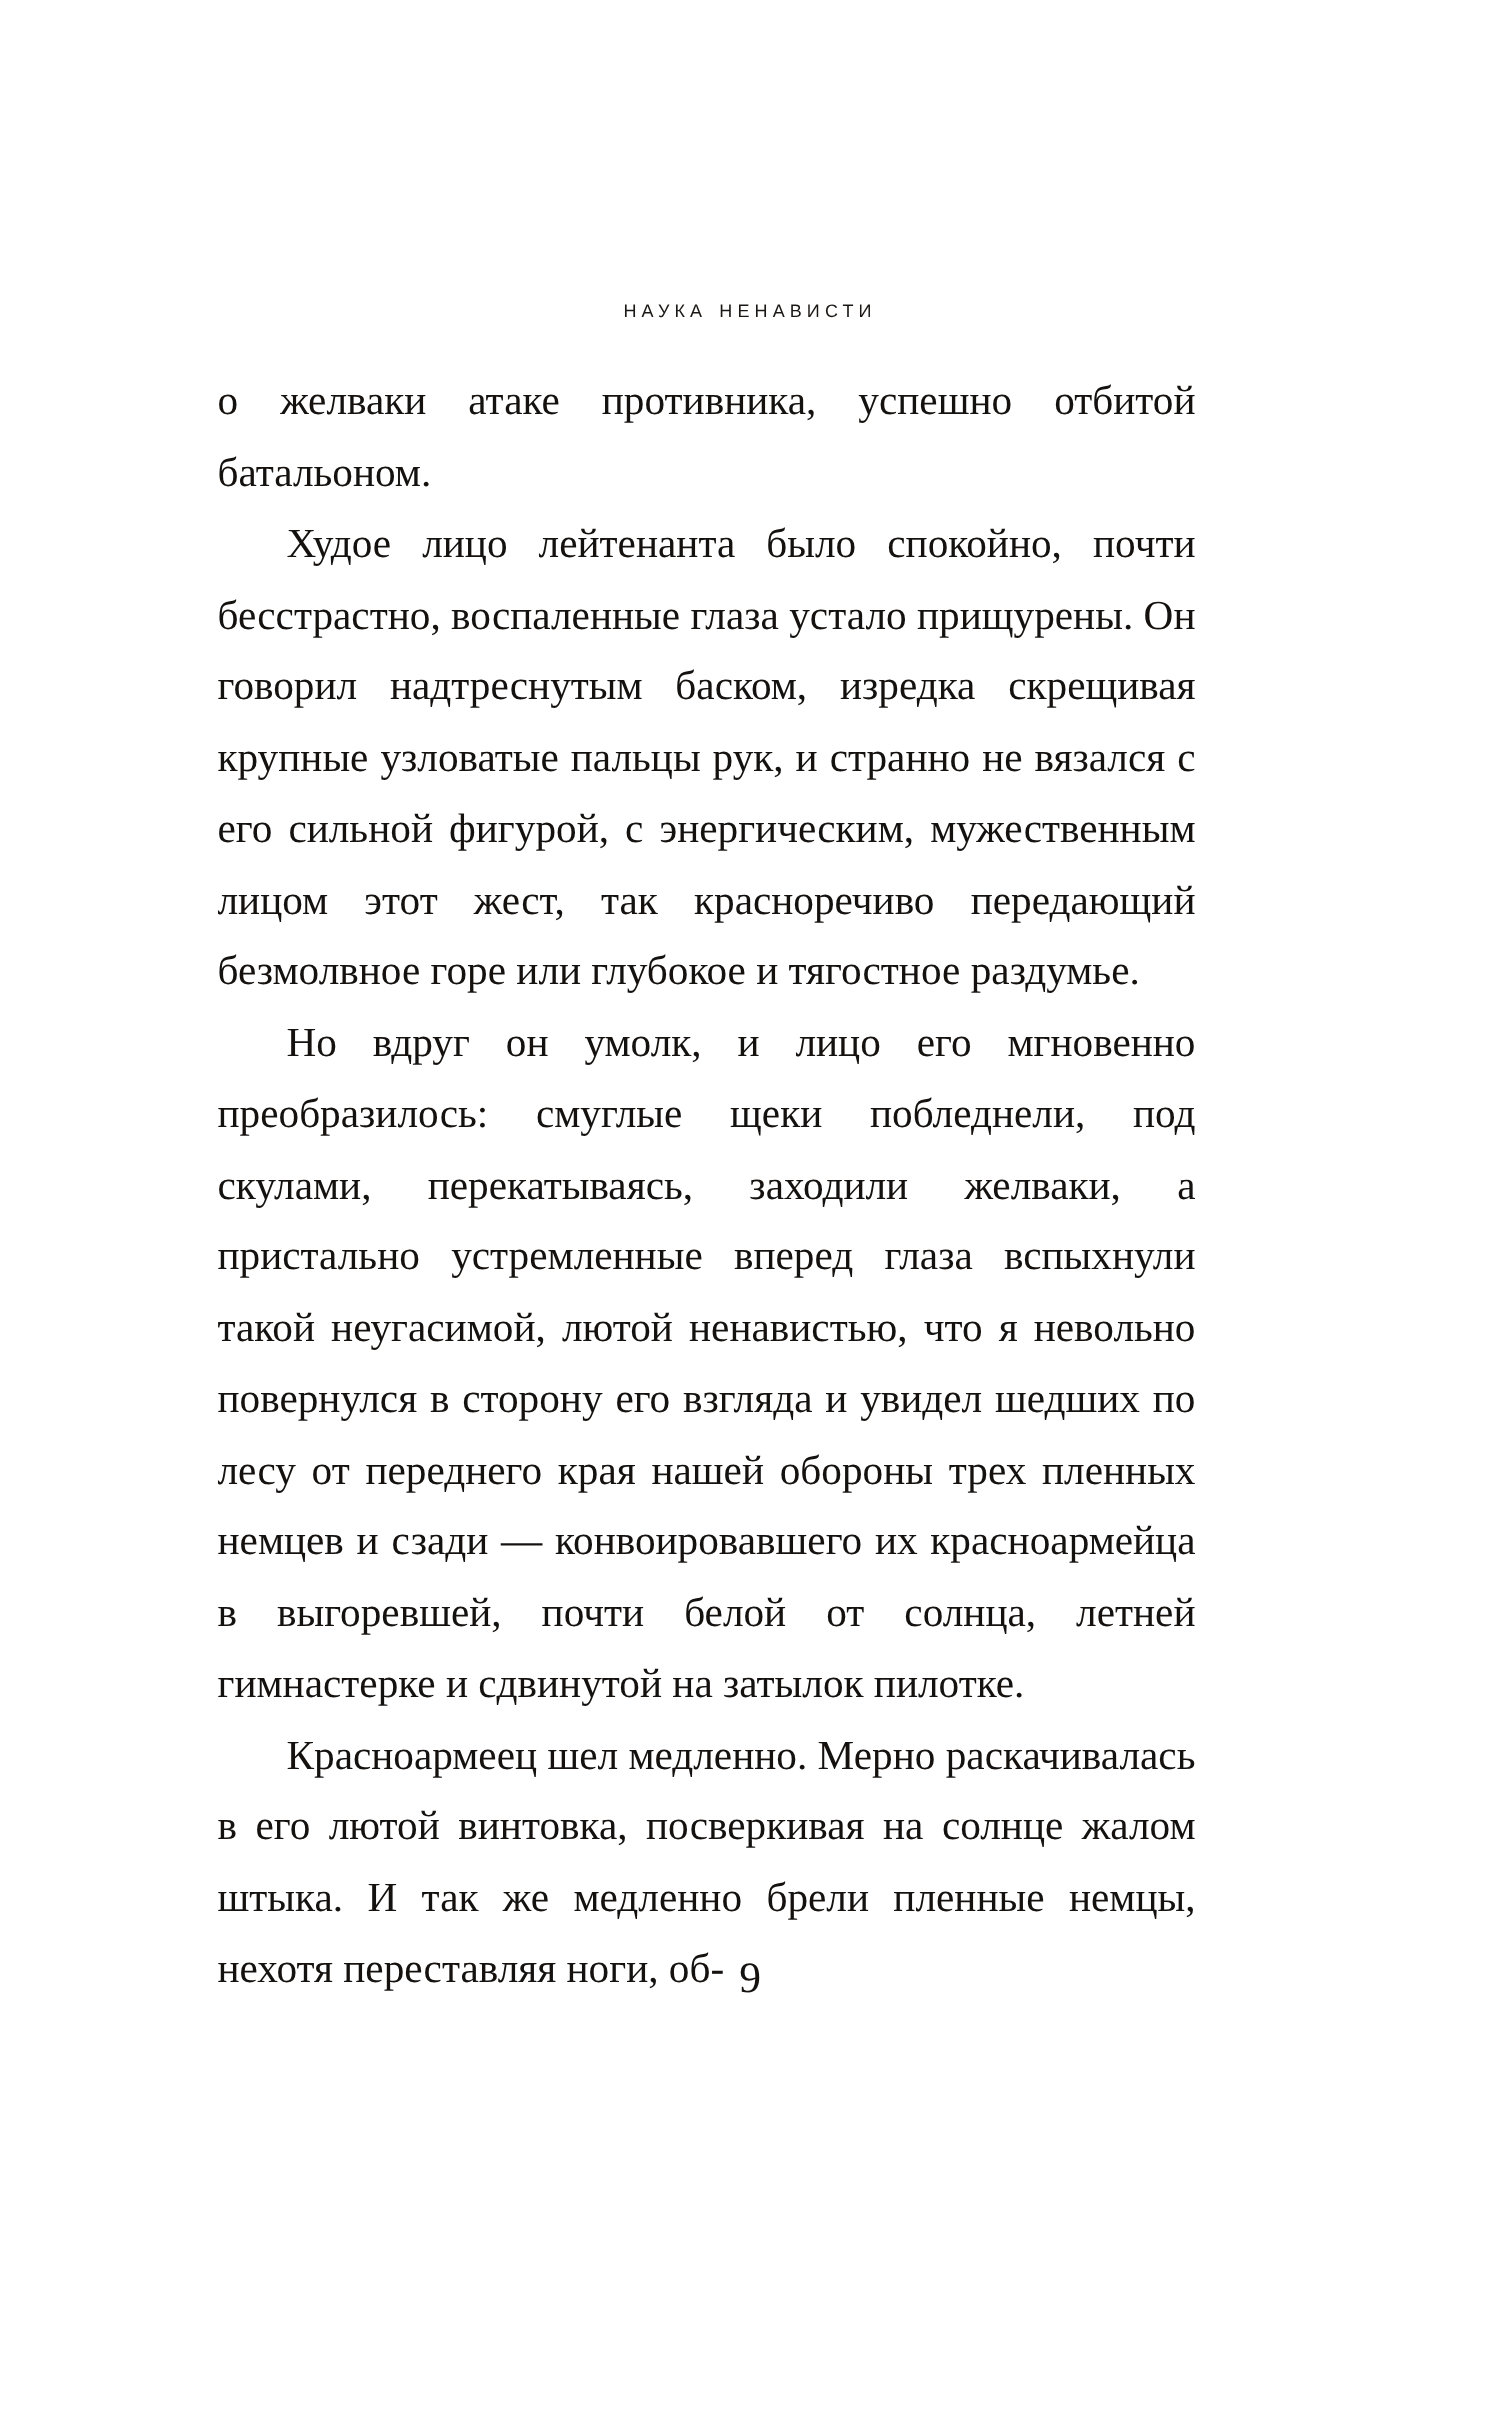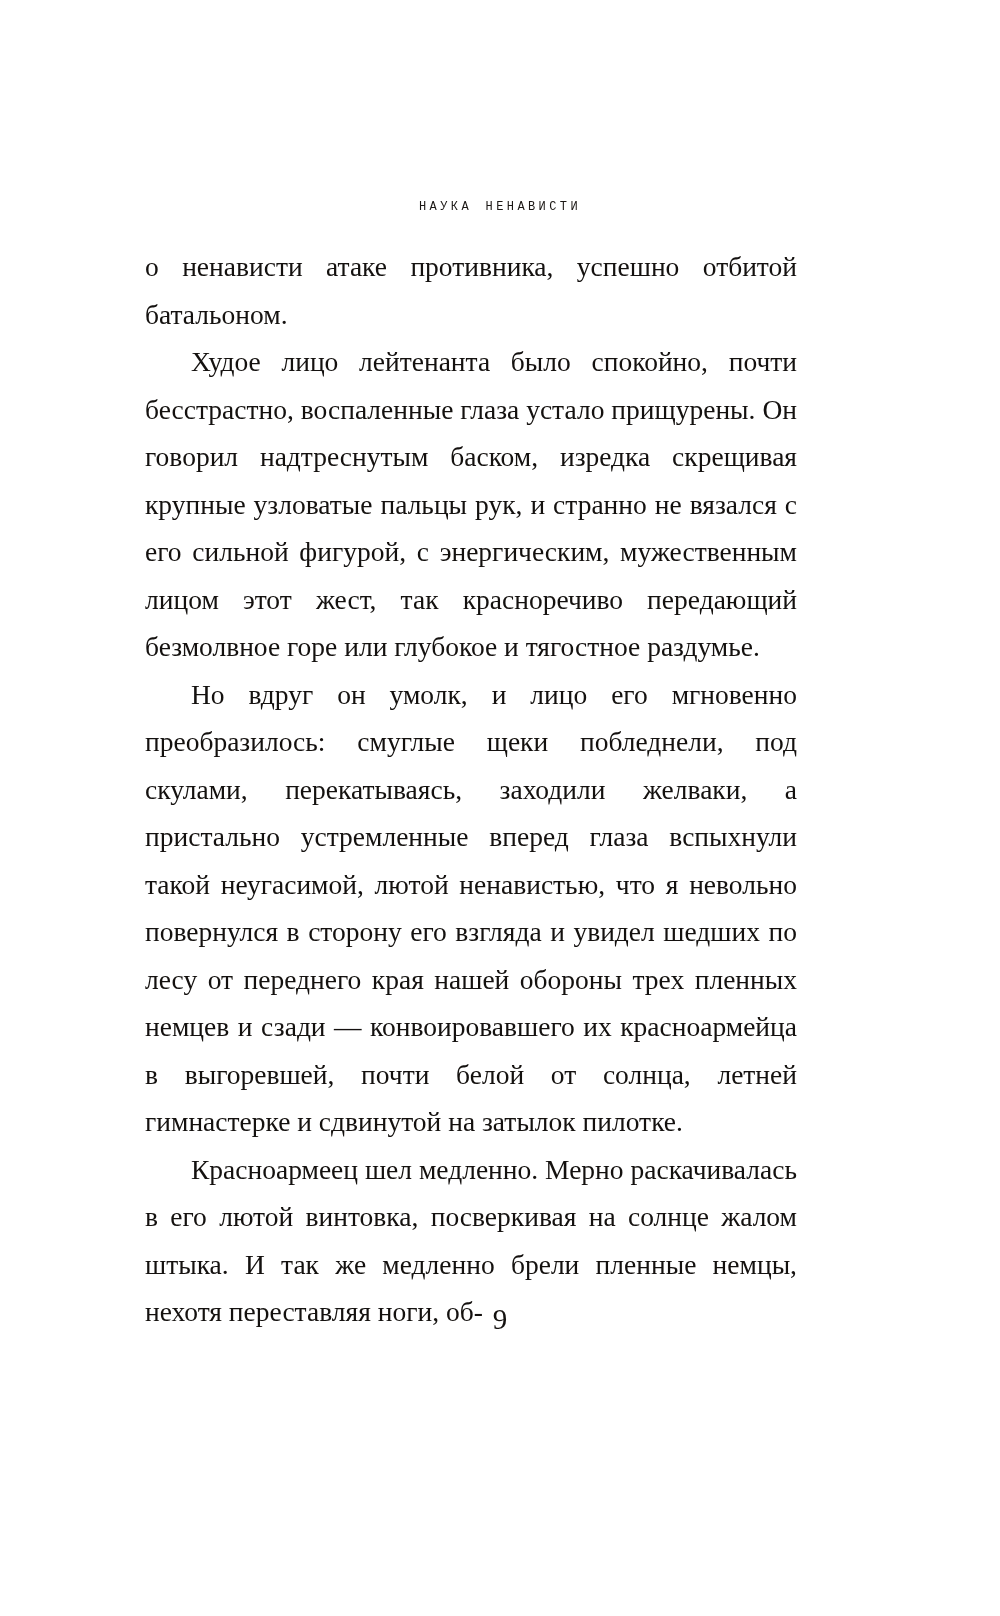--- a/index.html
+++ b/index.html
@@ -21,21 +21,21 @@
     height: 1616px;
     box-sizing: border-box;
   }
 
   .running-head {
     position: absolute;
     top: 196px;
     left: 0;
     width: 1000px;
     text-align: center;
-    font-family: Liberation Mono, monospace;
+    font-family: Liberation Sans, sans-serif;
     font-size: 17px;
     letter-spacing: 3.4px;
     font-variant: small-caps;
     text-transform: lowercase;
     color: #1b1714;
     white-space: nowrap;
   }
   .running-head::first-letter {
     font-size: 17px;
   }
@@ -74,21 +74,21 @@
   }
 </style>
 </head>
 <body>
 
 <div class="page">
 
   <div class="running-head">Наука ненависти</div>
 
   <div class="text-block">
-    <p>о ненависти атаке противника, успешно отбитой батальоном.</p>
+    <p>о желваки атаке противника, успешно отбитой батальоном.</p>
     <p class="indent">Худое лицо лейтенанта было спокойно, почти бесстрастно, воспаленные глаза устало прищурены. Он говорил надтреснутым баском, изредка скрещивая крупные узловатые пальцы рук, и странно не вязался с его сильной фигурой, с энергическим, мужественным лицом этот жест, так красноречиво передающий безмолвное горе или глубокое и тягостное раздумье.</p>
     <p class="indent">Но вдруг он умолк, и лицо его мгновенно преобразилось: смуглые щеки побледнели, под скулами, перекатываясь, заходили желваки, а пристально устремленные вперед глаза вспыхнули такой неугасимой, лютой ненавистью, что я невольно повернулся в сторону его взгляда и увидел шедших по лесу от переднего края нашей обороны трех пленных немцев и сзади — конвоировавшего их красноармейца в выгоревшей, почти белой от солнца, летней гимнастерке и сдвинутой на затылок пилотке.</p>
     <p class="indent">Красноармеец шел медленно. Мерно раскачивалась в его лютой винтовка, посверкивая на солнце жалом штыка. И так же медленно брели пленные немцы, нехотя переставляя ноги, об-</p>
   </div>
 
   <div class="folio">9</div>
 
 </div>
 
 </body></html>

